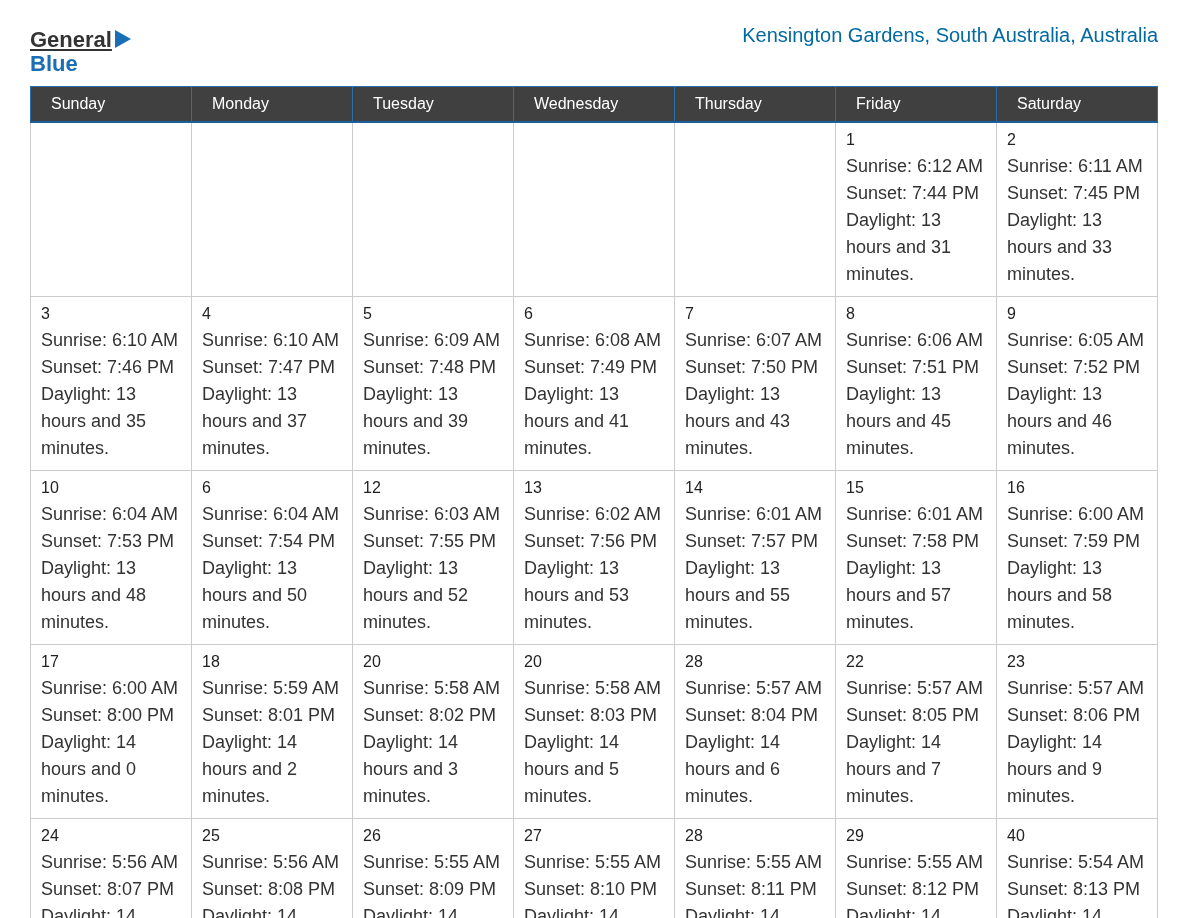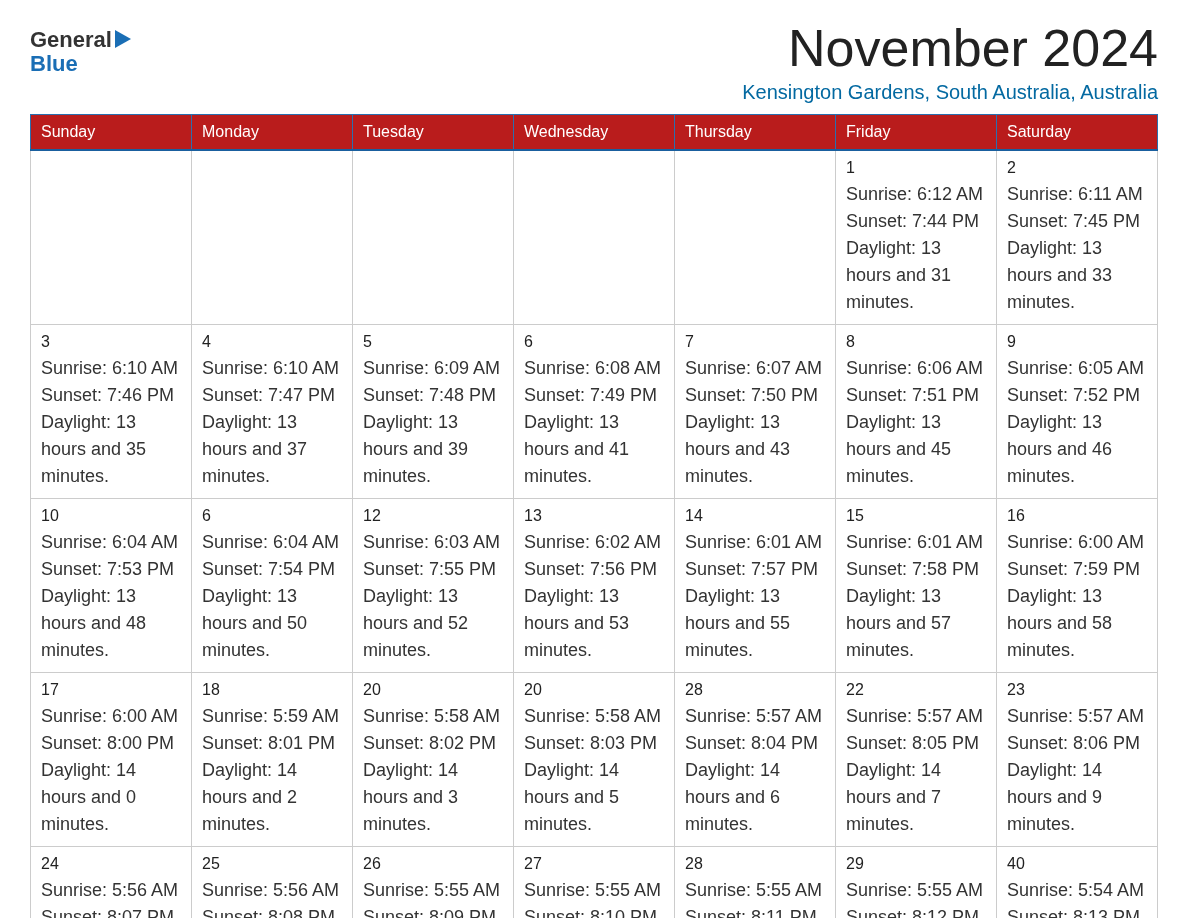--- a/index.html
+++ b/index.html
@@ -18,20 +18,21 @@
     }
     .logo {
       display: flex;
       align-items: center;
       margin-top: 8px;
     }
     .logo-text-general {
       font-size: 22px;
       font-weight: bold;
       color: #333;
+      text-decoration: underline;
     }
     .logo-text-blue {
       font-size: 22px;
       font-weight: bold;
       color: #1a6eb5;
     }
     .title-area {
       text-align: right;
     }
     .month-title {
@@ -44,25 +45,25 @@
       font-size: 20px;
       color: #0369a1;
       margin-top: 4px;
     }
     .calendar-table {
       width: 100%;
       border-collapse: collapse;
       margin-top: 8px;
     }
     .calendar-table th {
-      background-color: #b91c1c;
+      background-color: #404040;
       color: #fff;
       font-size: 16px;
       font-weight: normal;
-      padding: 8px 10px;
+      padding: 8px 20px;
       text-align: left;
       border: 1px solid #2a6fae;
     }
     .calendar-table td {
       border: 1px solid #ccc;
       vertical-align: top;
       padding: 8px 10px;
       font-size: 13.5px;
       color: #222;
       width: calc(100% / 7);
@@ -97,21 +98,20 @@
   <div class="logo">
     <div style="display:flex; flex-direction:column; line-height:1.1;">
       <div style="display:flex; align-items:center;">
         <span class="logo-text-general">General</span>
         <div style="width:0; height:0; border-left: 16px solid #1a6eb5; border-top: 9px solid transparent; border-bottom: 9px solid transparent; margin-left: 3px; margin-top: -2px;"></div>
       </div>
       <span class="logo-text-blue" style="margin-left: 0px;">Blue</span>
     </div>
   </div>
   <div class="title-area">
-    <div class="month-title">November 2024</div>
     <div class="location-subtitle">Kensington Gardens, South Australia, Australia</div>
   </div>
 </div>
 
 <table class="calendar-table">
   <thead>
     <tr>
       <th>Sunday</th>
       <th>Monday</th>
       <th>Tuesday</th>

